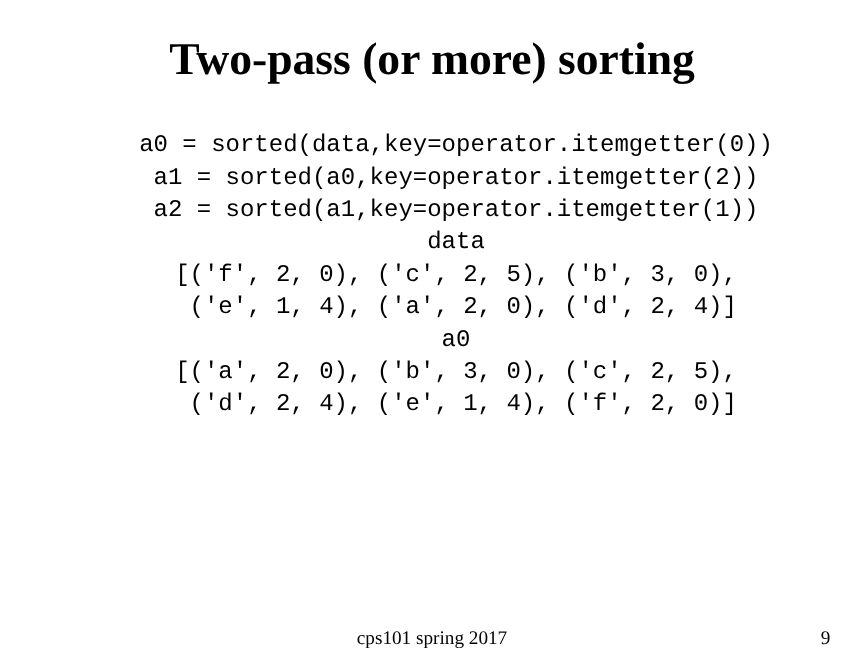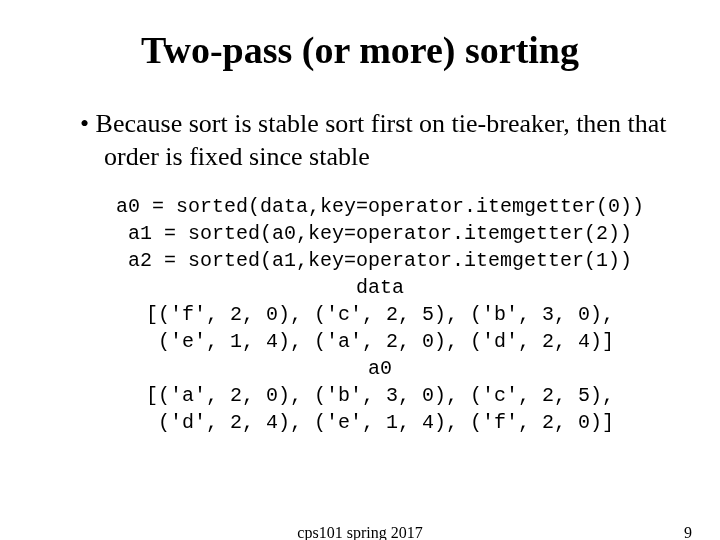--- a/index.html
+++ b/index.html
@@ -11,21 +11,20 @@
   .code { font-family: "Courier New", Courier, monospace; font-size: 20px; line-height: 1.35; white-space: pre; padding-left: 40px; text-align: center; }
   .footer { position: absolute; bottom: 16px; left: 0; width: 100%; font-size: 16px; }
   .footer-center { position: absolute; left: 50%; transform: translateX(-50%); }
   .footer-right { position: absolute; right: 28px; }
 </style>
 </head>
 <body>
 
 <div class="slide">
   <h1 class="title">Two-pass (or more) sorting</h1>
-  <p class="bullet">Because sort is stable sort first on tie-breaker, then that order is fixed since stable</p>
   <pre class="code">a0 = sorted(data,key=operator.itemgetter(0))
 a1 = sorted(a0,key=operator.itemgetter(2))
 a2 = sorted(a1,key=operator.itemgetter(1))
 data
 [('f', 2, 0), ('c', 2, 5), ('b', 3, 0),
  ('e', 1, 4), ('a', 2, 0), ('d', 2, 4)]
 a0
 [('a', 2, 0), ('b', 3, 0), ('c', 2, 5),
  ('d', 2, 4), ('e', 1, 4), ('f', 2, 0)]</pre>
   <div class="footer">

